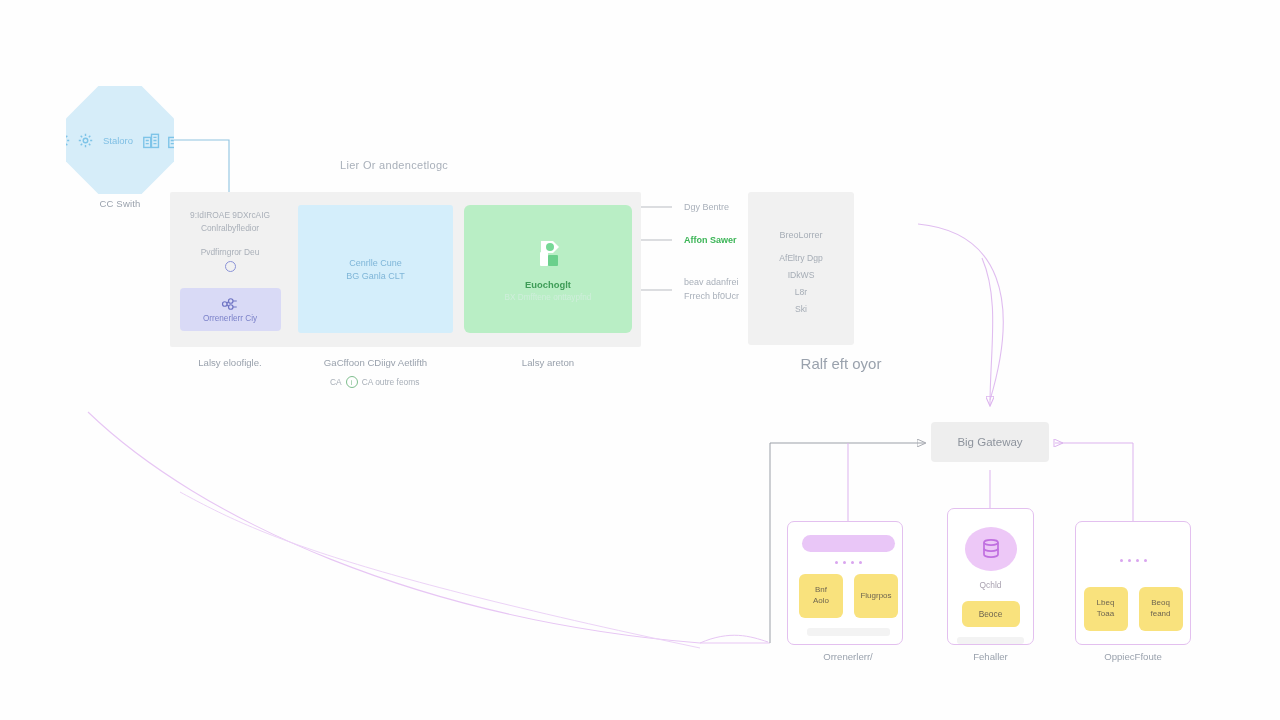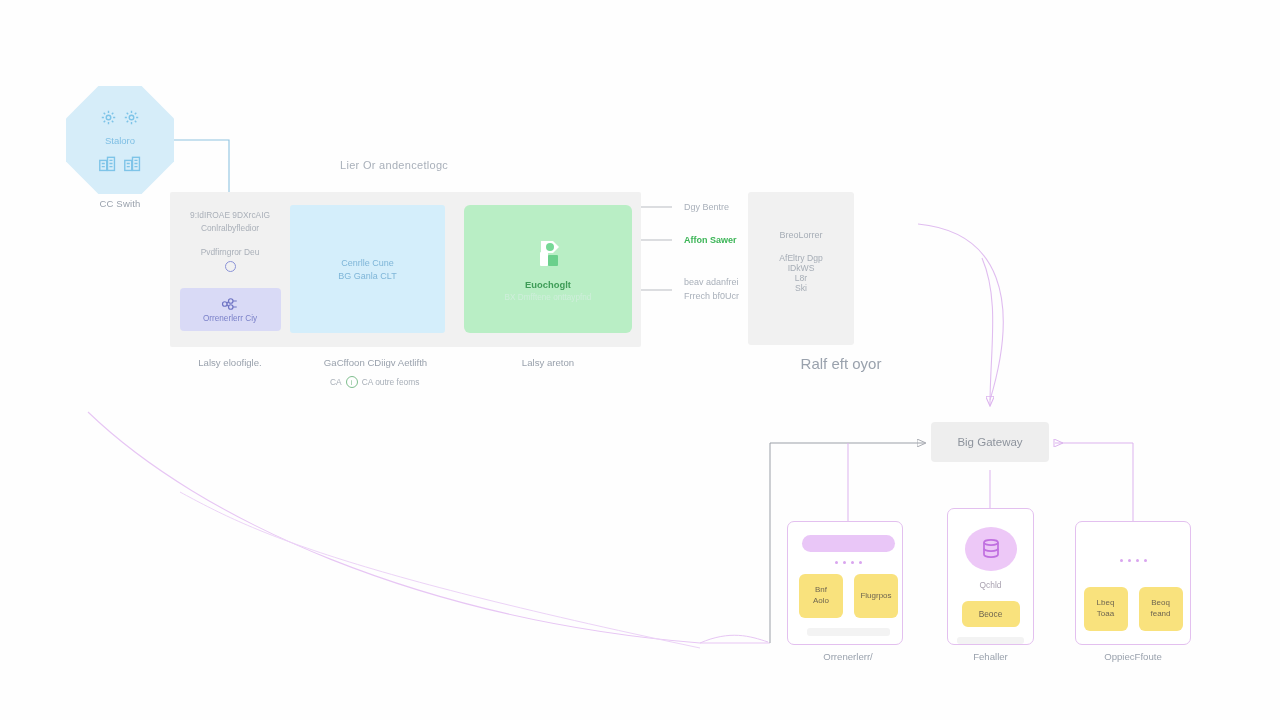--- a/index.html
+++ b/index.html
@@ -11,21 +11,21 @@
   }
   #stage { position: relative; width: 1280px; height: 720px; background: #fefefe; }
 
   svg.wires { position: absolute; inset: 0; width: 1280px; height: 720px; pointer-events: none; }
 
   
   #source-node {
     position: absolute; left: 66px; top: 86px; width: 108px; height: 108px;
     background: #d6edf9;
     clip-path: polygon(30% 0, 70% 0, 100% 30%, 100% 70%, 70% 100%, 30% 100%, 0 70%, 0 30%);
-    display: flex; flex-direction: column; align-items: center; justify-content: center;
+    display: flex; flex-direction: row; align-items: center; justify-content: center;
     gap: 9px;
   }
   #source-node .row { display: flex; gap: 6px; align-items: center; justify-content: center; }
   #source-label {
     position: absolute; left: 66px; top: 198px; width: 108px; text-align: center;
     font-size: 9.5px; color: #9aa2ad; letter-spacing: .2px;
   }
 
   
   #pipeline-title {
@@ -47,21 +47,21 @@
   #col-ingest .t1 { font-size: 8.4px; color: #aab0b9; text-align: center; line-height: 1.5; width: 112px; }
   #col-ingest .t2 { font-size: 8.4px; color: #aab0b9; margin-top: 13px; }
   #ingest-mini-icon { margin-top: 4px; width: 11px; height: 11px; border: 1.3px solid #8b93d8; border-radius: 50%; }
   #ingest-chip {
     margin-top: 16px; width: 101px; height: 43px; background: #d9daf6; border-radius: 4px;
     display: flex; flex-direction: column; align-items: center; justify-content: center; gap: 3px;
   }
   #ingest-chip .cap { font-size: 8.2px; color: #7b81c9; }
 
   
-  #col-process { left: 119px; width: 157px; }
+  #col-process { left: 127px; width: 157px; }
   #process-box {
     margin-top: 13px; width: 155px; height: 128px; background: #d4eefb; border-radius: 3px;
     display: flex; flex-direction: column; align-items: center; justify-content: center; gap: 3px;
   }
   #process-box .l { font-size: 9px; color: #7fb6d8; }
 
   
   #col-output { left: 292px; width: 172px; }
   #output-box {
     margin-top: 13px; width: 168px; height: 128px; background: #b9eec5; border-radius: 6px;
@@ -87,21 +87,21 @@
   .wire-label { position: absolute; font-size: 9px; color: #a9b0ba; white-space: nowrap; line-height: 1.5; }
   .wire-label.accent { color: #3cb557; font-weight: bold; }
 
   
   #consumer-panel {
     position: absolute; left: 748px; top: 192px; width: 106px; height: 153px;
     background: #f1f1f1; border-radius: 3px;
     display: flex; flex-direction: column; align-items: center; padding-top: 38px; gap: 13px;
   }
   #consumer-panel .h { font-size: 9px; color: #a6adb6; }
-  #consumer-panel .lines { display: flex; flex-direction: column; align-items: center; }
+  #consumer-panel .lines { display: flex; flex-direction: column; align-items: center; gap: 7px; }
   #consumer-panel .lines div { font-size: 8.6px; color: #a6adb6; }
   #consumer-caption {
     position: absolute; left: 788px; top: 355px; width: 106px; text-align: center;
     font-size: 15px; color: #9aa2ad;
   }
 
   
   #gateway {
     position: absolute; left: 931px; top: 422px; width: 118px; height: 40px;
     background: #eeeeee; border-radius: 4px;

